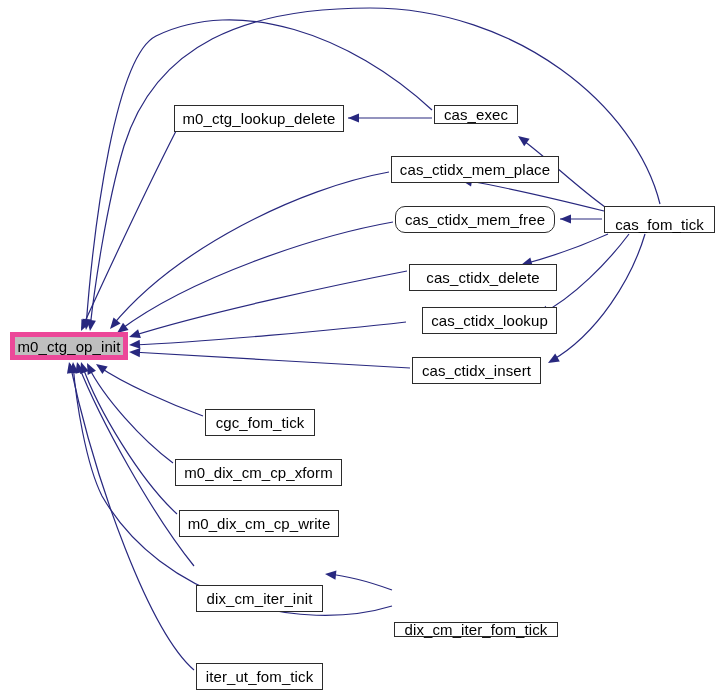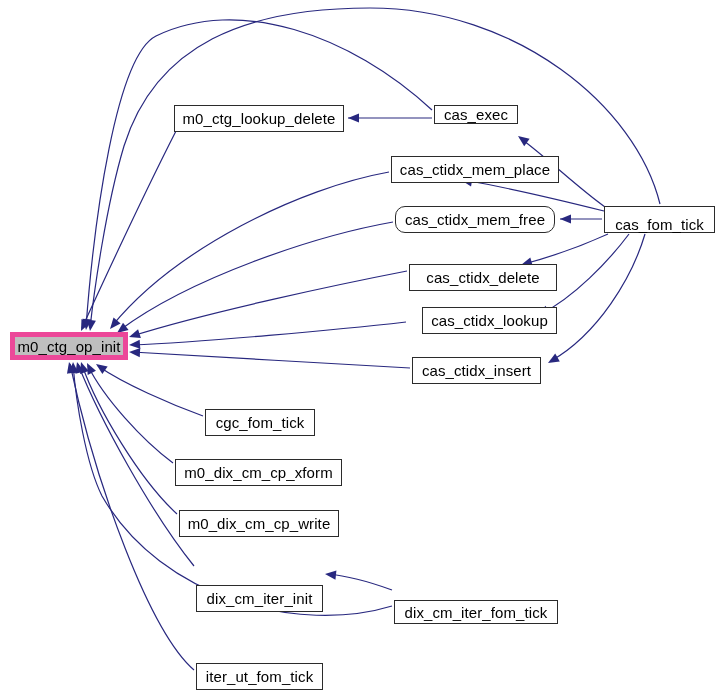--- a/index.html
+++ b/index.html
@@ -129,20 +129,20 @@
       </div>
       <div class="gnode" style="left: 175px; top: 459px; width: 167px; height: 27px; text-align: right;">
         <span class="gnode-label">m0_dix_cm_cp_xform</span>
       </div>
       <div class="gnode" style="left: 179px; top: 510px; width: 160px; height: 27px;">
         <span class="gnode-label">m0_dix_cm_cp_write</span>
       </div>
       <div class="gnode" style="left: 196px; top: 545px; width: 127px; height: 27px; margin-top: 40px;">
         <span class="gnode-label">dix_cm_iter_init</span>
       </div>
-      <div class="gnode" style="left: 394px; top: 600px; width: 164px; height: 24px;">
+      <div class="gnode" style="left: 394px; top: 622px; width: 164px; height: 15px;">
         <span class="gnode-label">dix_cm_iter_fom_tick</span>
       </div>
       <div class="gnode" style="left: 196px; top: 663px; width: 127px; height: 27px;">
         <span class="gnode-label">iter_ut_fom_tick</span>
       </div>
     </div>
 </div>
 
 </body></html>

